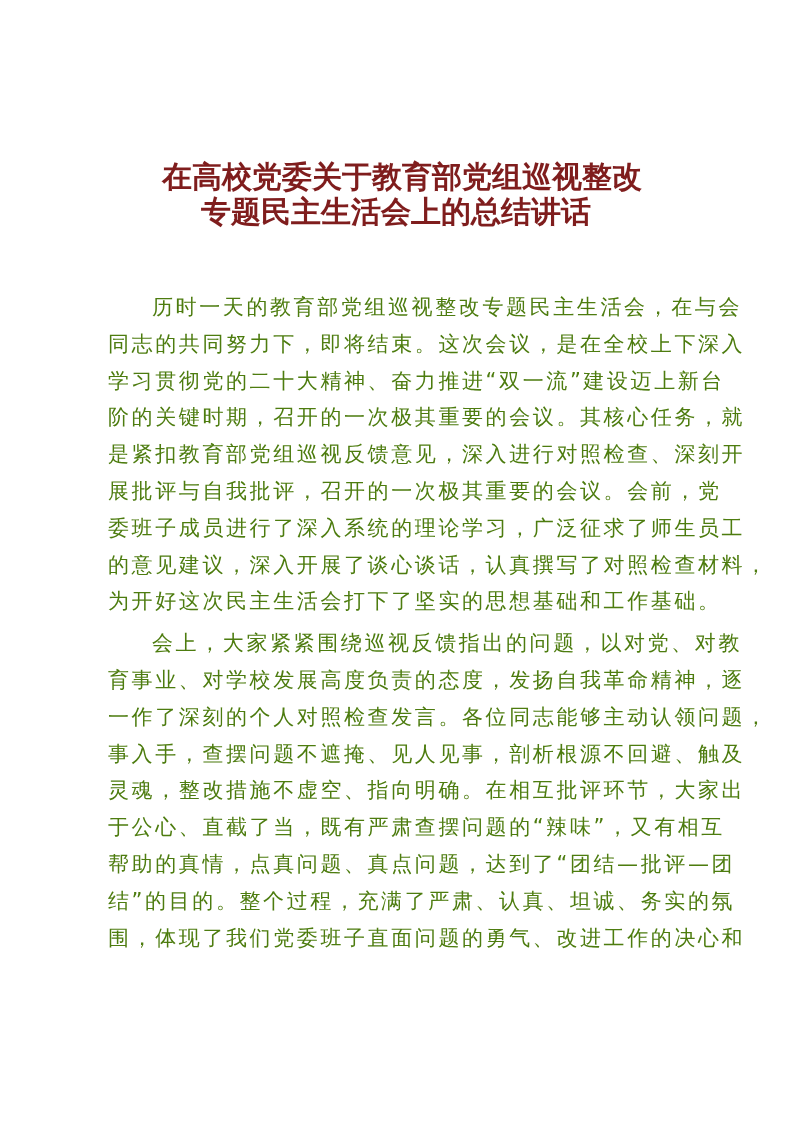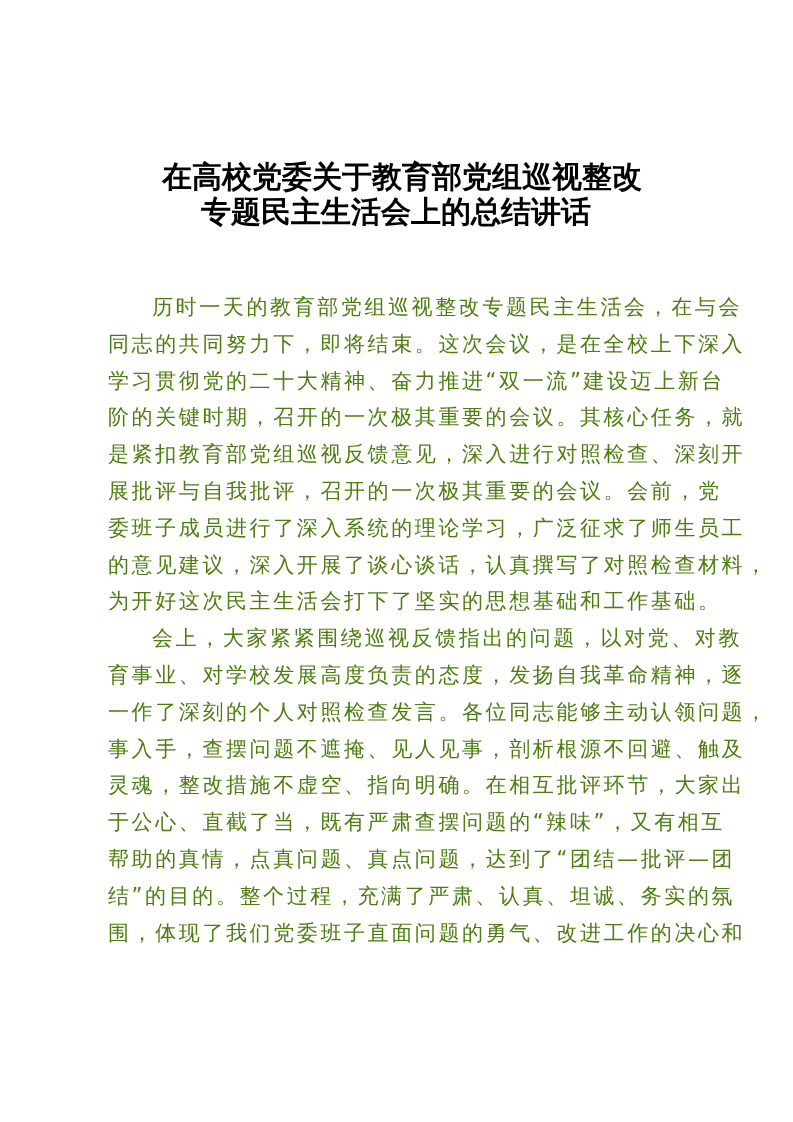--- a/index.html
+++ b/index.html
@@ -20,21 +20,21 @@
       width: 793px;
       height: 1122px;
       background: #ffffff;
     }
     .title {
       position: absolute;
       font-family: "DejaVu Sans", "Liberation Sans", sans-serif;
       font-weight: bold;
       font-size: 30px;
       line-height: 35px;
-      color: #000000;
+      color: #7f1d1d;
       white-space: nowrap;
       letter-spacing: 0px;
     }
     .title-line-1 { left: 162px; top: 159px; }
     .title-line-2 { left: 177px; top: 194px; margin-left: 24px; }
 
     .body {
       position: absolute;
       left: 108px;
       top: 289px;
@@ -50,21 +50,21 @@
       text-align: justify;
       text-align-last: justify;
       letter-spacing: 2.6px;
     }
     .line.last {
       text-align-last: left;
     }
     .line.indent {
       padding-left: 44px;
     }
-    .para2 { }
+    .para2 { margin-top: 5px; }
   </style>
 </head>
 <body>
 
 <div class="page">
 
   <div class="title title-line-1">在高校党委关于教育部党组巡视整改</div>
   <div class="title title-line-2">专题民主生活会上的总结讲话</div>
 
   <div class="body">

